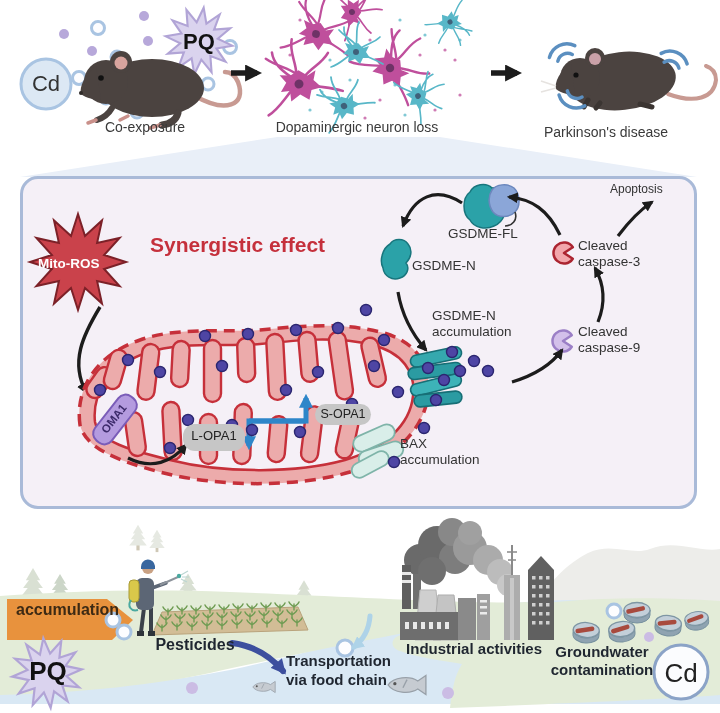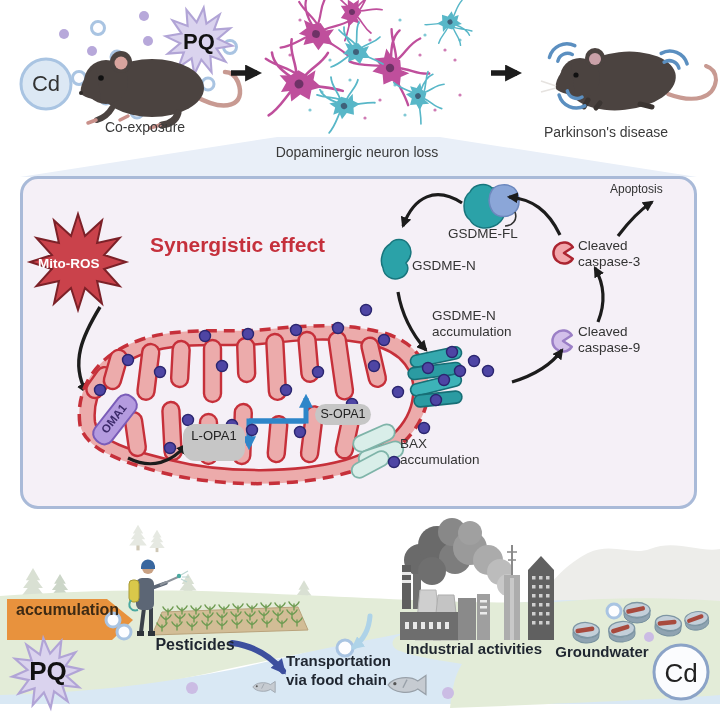--- a/index.html
+++ b/index.html
@@ -425,27 +425,27 @@
     <use href="#star12" transform="translate(47,673) scale(0.73) rotate(-6)" fill="#dad3ee" stroke="#b1a4d6" stroke-width="3"></use>
     <circle cx="681" cy="672" r="27" fill="#fbfcfe" stroke="#8ba3c7" stroke-width="3"></circle>
 
     <path d="M232,643 C255,646 272,658 283,671" fill="none" stroke="#3d4f9e" stroke-width="6" stroke-linecap="round" marker-end="url(#mNavy)"></path>
     <path d="M370,616 C369,630 363,640 354,647" fill="none" stroke="#aed3e8" stroke-width="5" stroke-linecap="round" marker-end="url(#mSky)"></path>
   </svg>
 
   <div class="lbl" style="left:26px;top:71px;width:40px;text-align:center;font-size:22px;color:#333;">Cd</div>
   <div class="lbl bold" style="left:177px;top:29px;width:44px;text-align:center;font-size:22px;color:#111;">PQ</div>
   <div class="lbl cap" style="left:85px;top:119px;width:120px;">Co-exposure</div>
-  <div class="lbl cap" style="left:257px;top:119px;width:200px;margin-top:25px;">Dopaminergic neuron loss</div>
+  <div class="lbl cap" style="left:257px;top:119px;width:200px;">Dopaminergic neuron loss</div>
   <div class="lbl cap" style="left:516px;top:124px;width:180px;">Parkinson's disease</div>
 
   <div id="title">Synergistic effect</div>
   <div id="mitoRosTxt">Mito-ROS</div>
   <div id="oma1">OMA1</div>
-  <div class="pill" style="left:183px;top:424px;width:62px;height:37px;line-height:23px;font-size:13px;">L-OPA1</div>
+  <div class="pill" style="left:183px;top:424px;width:62px;height:27px;line-height:23px;font-size:13px;">L-OPA1</div>
   <div class="pill" style="left:315px;top:404px;width:56px;height:21px;line-height:21px;">S-OPA1</div>
   <div class="lbl" style="left:448px;top:226px;">GSDME-FL</div>
   <div class="lbl" style="left:412px;top:258px;">GSDME-N</div>
   <div class="lbl" style="left:432px;top:308px;">
     <div>GSDME-N</div>
     <div>accumulation</div>
   </div>
   <div class="lbl" style="left:578px;top:238px;">
     <div>Cleaved</div>
     <div>caspase-3</div>
@@ -465,16 +465,17 @@
   </div>
   <div class="lbl bold" style="left:22px;top:656px;width:52px;text-align:center;font-size:26px;color:#111;">PQ</div>
   <div class="lbl bold dark" style="left:155px;top:636px;width:80px;text-align:center;font-size:16px;">Pesticides</div>
   <div class="lbl bold dark" style="left:286px;top:652px;font-size:15px;line-height:1.25;">
     <div>Transportation</div>
     <div>via food chain</div>
   </div>
   <div class="lbl bold dark" style="left:402px;top:640px;width:140px;text-align:right;font-size:15px;">Industrial activities</div>
   <div class="lbl bold dark" style="left:543px;top:643px;width:118px;text-align:center;font-size:15px;line-height:1.2;">
     <div>Groundwater</div>
+    <div>contamination</div>
   </div>
   <div class="lbl" style="left:656px;top:658px;width:50px;text-align:center;font-size:26px;color:#222;">Cd</div>
 
 </div>
 
 </body></html>

